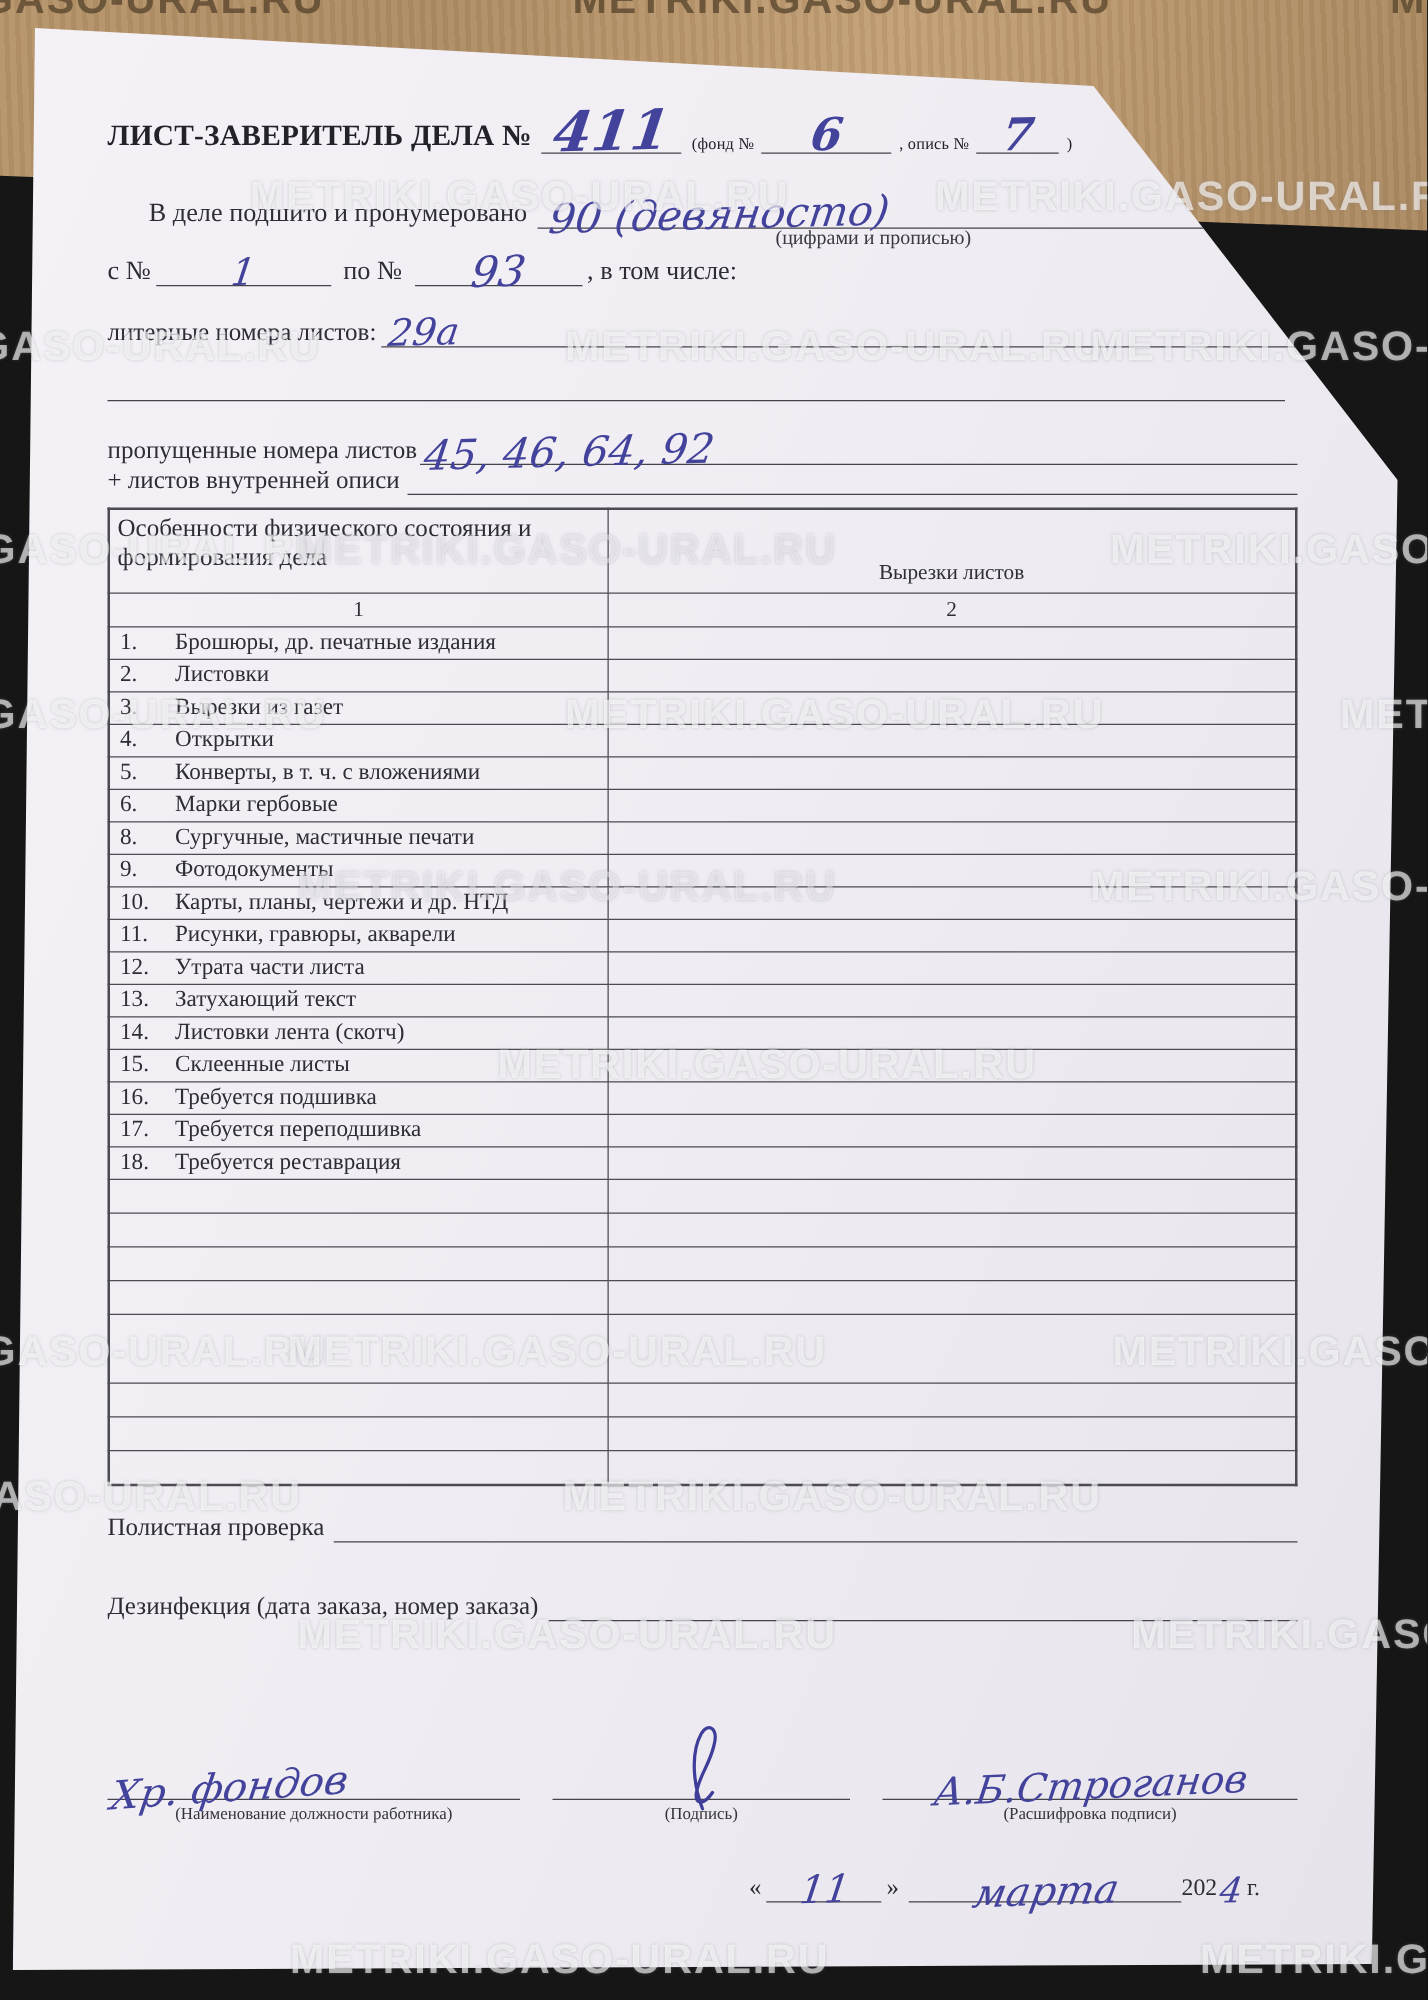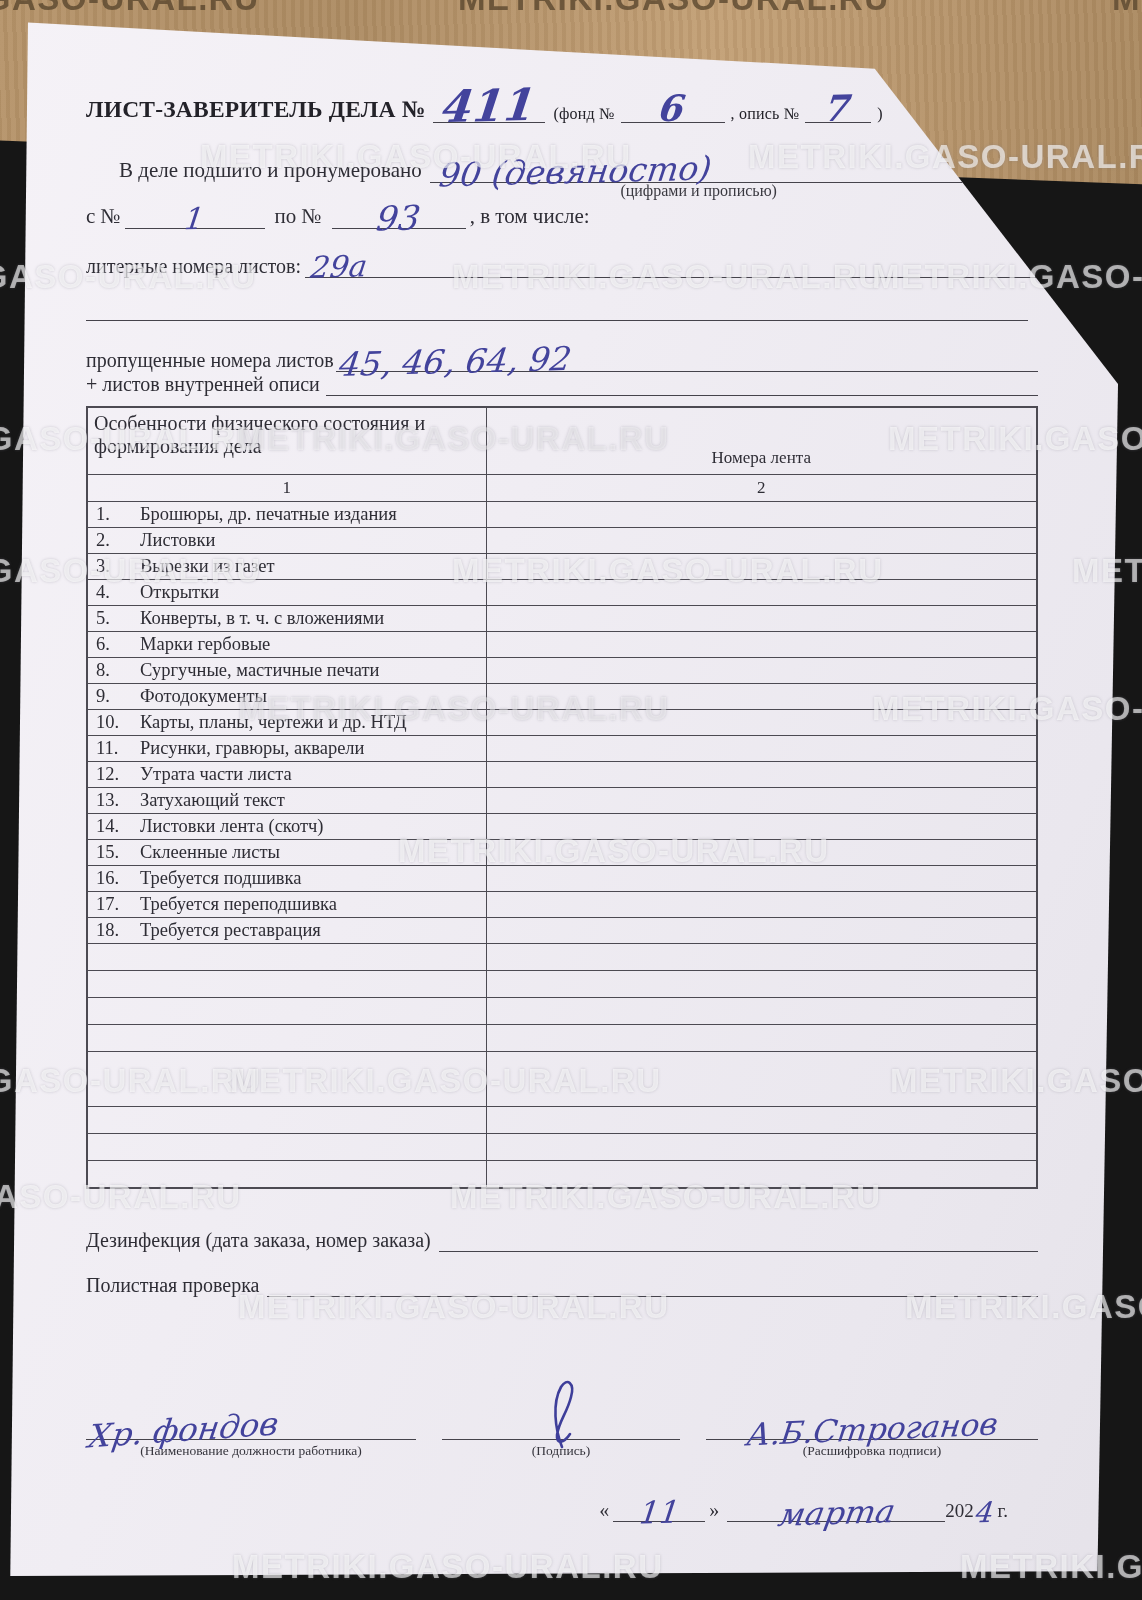--- a/index.html
+++ b/index.html
@@ -41,21 +41,21 @@
     border-bottom:1.6px solid #45434b; position:relative;
     display:flex; align-items:flex-end; justify-content:center;
   }
   .slot .hint {
     position:absolute; top:100%; left:50%; transform:translateX(-50%);
     font-size:16px; color:#3a3940; white-space:nowrap; font-style:normal;
   }
 
   
   .title-row { font-size:23.5px; font-weight:bold; letter-spacing:0.2px; color:#232229; }
-  .title-row .paren { font-weight:normal; font-size:16px; }
+  .title-row .paren { font-weight:normal; font-size:13px; }
   .hw-big { font-size:44px; }
   .hw-med { font-size:36px; }
   .hw-sm  { font-size:30px; }
 
   
   table.cond { width:100%; border-collapse:collapse; margin-top:10px; }
   table.cond, table.cond td { border:1.4px solid #4c4a52; }
   table.cond { border-width:2px; }
   td.c1 { width:42%; }
   td.c2 { width:58%; }
@@ -153,21 +153,21 @@
 
       <div class="frow lbl20" style="margin-top:1px;">
         <span>+ листов внутренней описи</span>
         <span class="slot" style="flex:1; margin-left:6px;"></span>
       </div>
 
       <table class="cond">
         <tbody>
           <tr>
             <td class="c1 th1">Особенности физического состояния и формирования дела</td>
-            <td class="c2 th2">Номера лента</td>
+            <td class="c2 th2">Вырезки листов</td>
           </tr>
           <tr class="numrow">
             <td class="c1">1</td>
             <td class="c2">2</td>
           </tr>
         <tr class="item">
               <td class="c1"><span class="rnum">1.</span><span>Брошюры, др. печатные издания</span></td>
               <td class="c2"></td>
             </tr>
             <tr class="item">
@@ -262,27 +262,27 @@
               <td class="c1"></td>
               <td class="c2"></td>
             </tr>
             <tr class="empty">
               <td class="c1"></td>
               <td class="c2"></td>
             </tr>
           </tbody>
       </table>
 
+      <div class="frow lbl20" style="margin-top:22px;">
+        <span>Полистная проверка</span>
+        <span class="slot" style="flex:1; margin-left:8px;"></span>
+      </div>
+
       <div class="frow lbl20" style="margin-top:40px;">
         <span>Дезинфекция (дата заказа, номер заказа)</span>
-        <span class="slot" style="flex:1; margin-left:8px;"></span>
-      </div>
-
-      <div class="frow lbl20" style="margin-top:22px;">
-        <span>Полистная проверка</span>
         <span class="slot" style="flex:1; margin-left:8px;"></span>
       </div>
 
       <div class="sig-row">
         <div class="sig-col" style="width:330px;">
           <div class="sig-line" style="height:58px; justify-content:flex-start;">
             <span class="hw" style="font-size:32px; margin:0 0 -6px 4px; transform:skewX(-12deg) rotate(-4deg);">Хр. фондов</span>
           </div>
           <div class="sig-cap">(Наименование должности работника)</div>
         </div>

